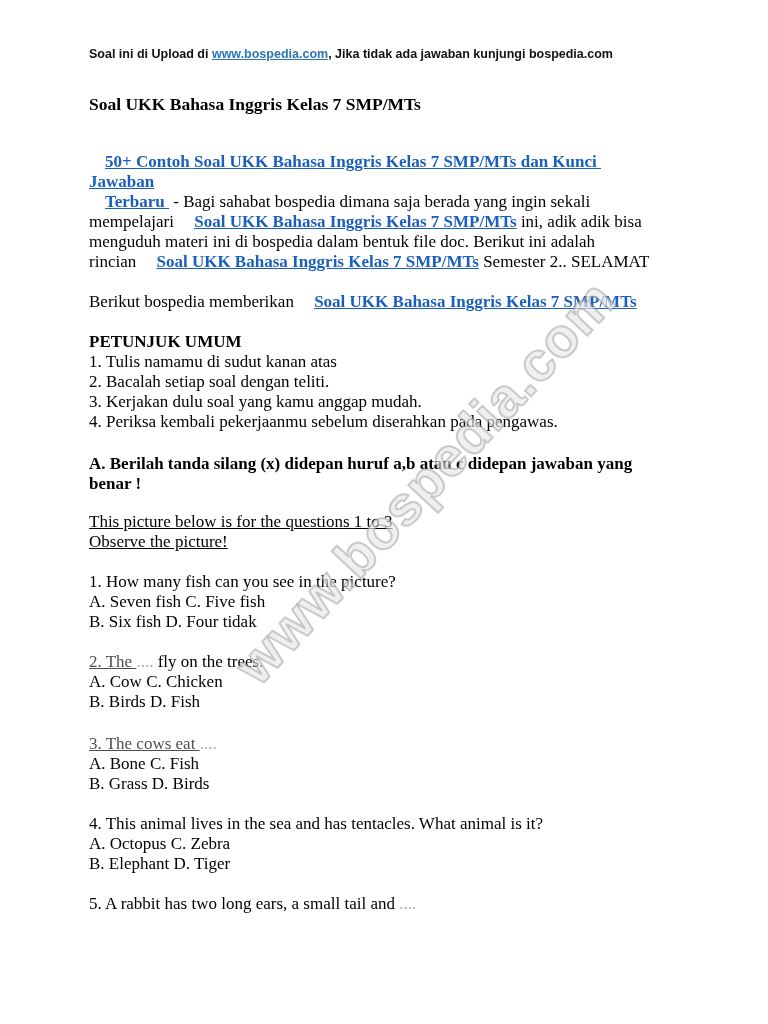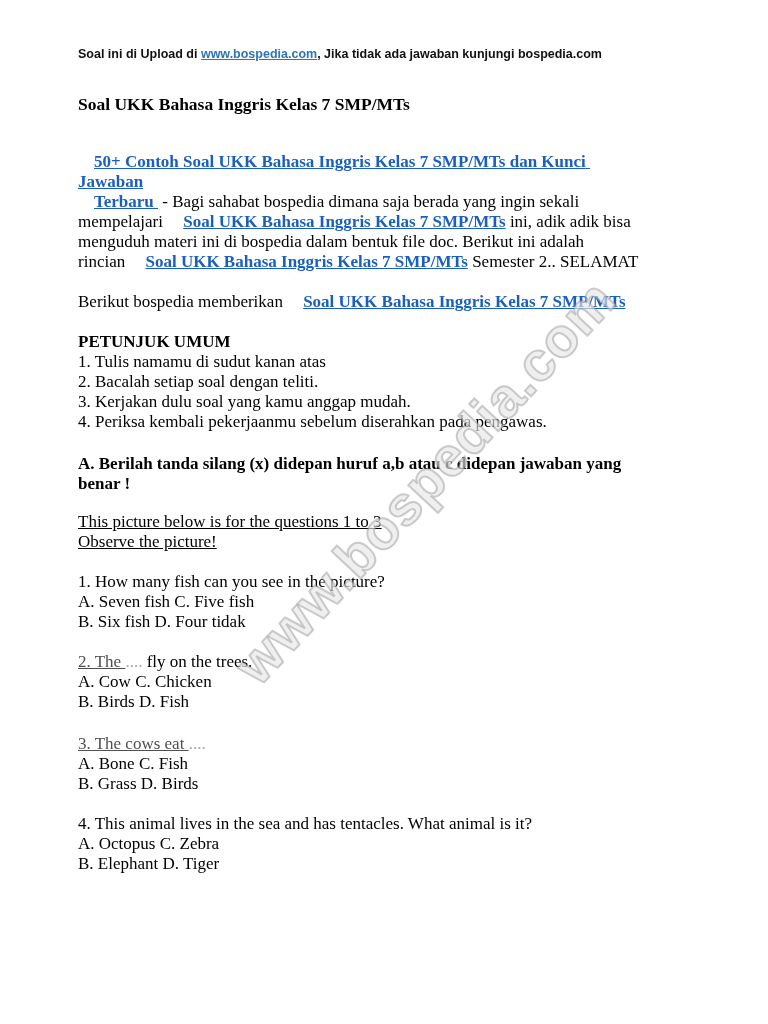--- a/index.html
+++ b/index.html
@@ -5,21 +5,21 @@
   html,body { margin:0; padding:0; }
   body {
     width:768px; height:1024px;
     background:#ffffff;
     font-family:"Liberation Serif", serif;
     color:#000;
     position:relative;
     overflow:hidden;
   }
   .page { position:absolute; inset:0; background:#fff; }
-  .content { position:absolute; left:78px; top:46px; width:572px; }
+  .content { position:absolute; left:89px; top:46px; width:572px; }
 
   .hdr {
     font-family:"Liberation Sans", sans-serif;
     font-weight:bold;
     font-size:12.5px;
     line-height:16px;
     color:#111;
     white-space:pre-wrap;
   }
   .hlink { color:#2e75b6; text-decoration:underline; cursor:pointer; }
@@ -117,18 +117,21 @@
       <div class="line">A. Bone C. Fish</div>
       <div class="line">B. Grass D. Birds</div>
     </div>
 
     <div class="block mt-20">
       <div class="line">4. This animal lives in the sea and has tentacles. What animal is it?</div>
       <div class="line">A. Octopus C. Zebra</div>
       <div class="line">B. Elephant D. Tiger</div>
     </div>
 
+    <div class="block mt-20">
+      <div class="line"><span>5. A rabbit has two long ears, a small tail and </span><span class="faint">....</span></div>
+    </div>
 
   </div>
 
   <div class="watermark">www.bospedia.com</div>
 
 </div>
 
 </body></html>

